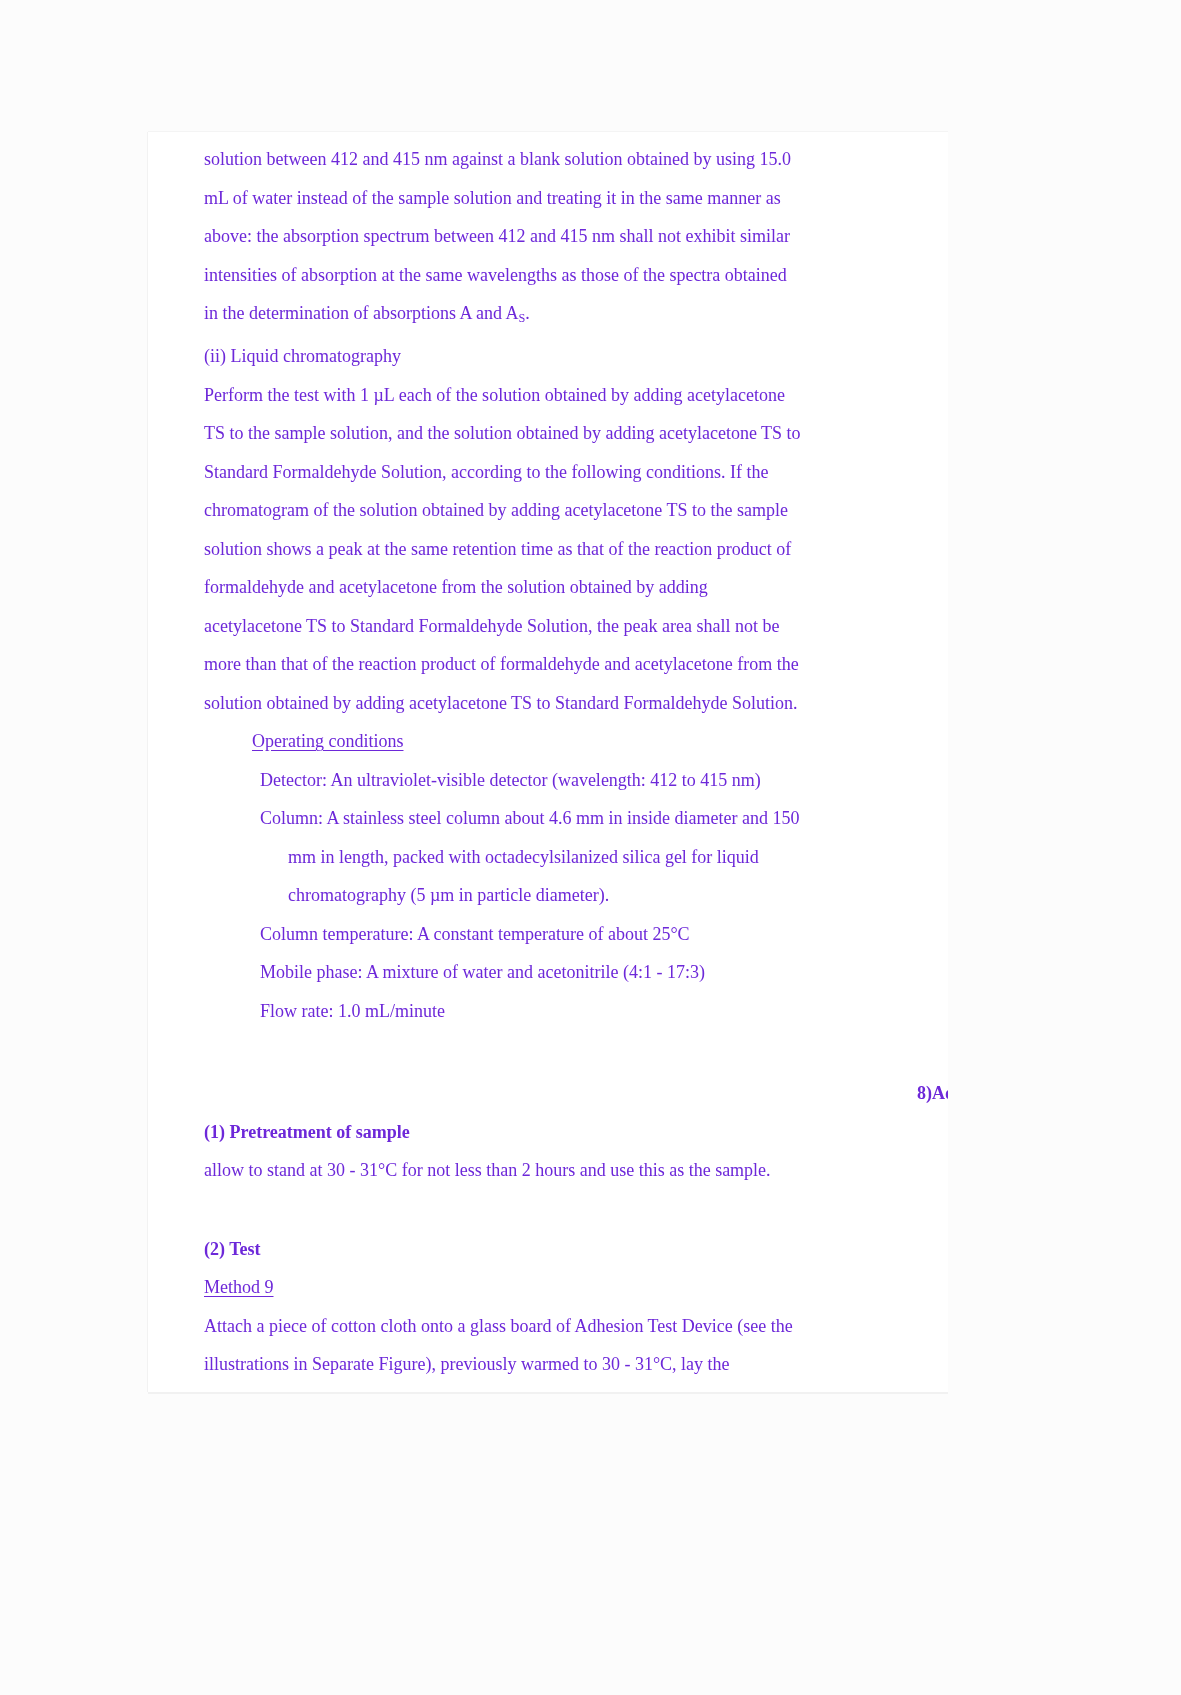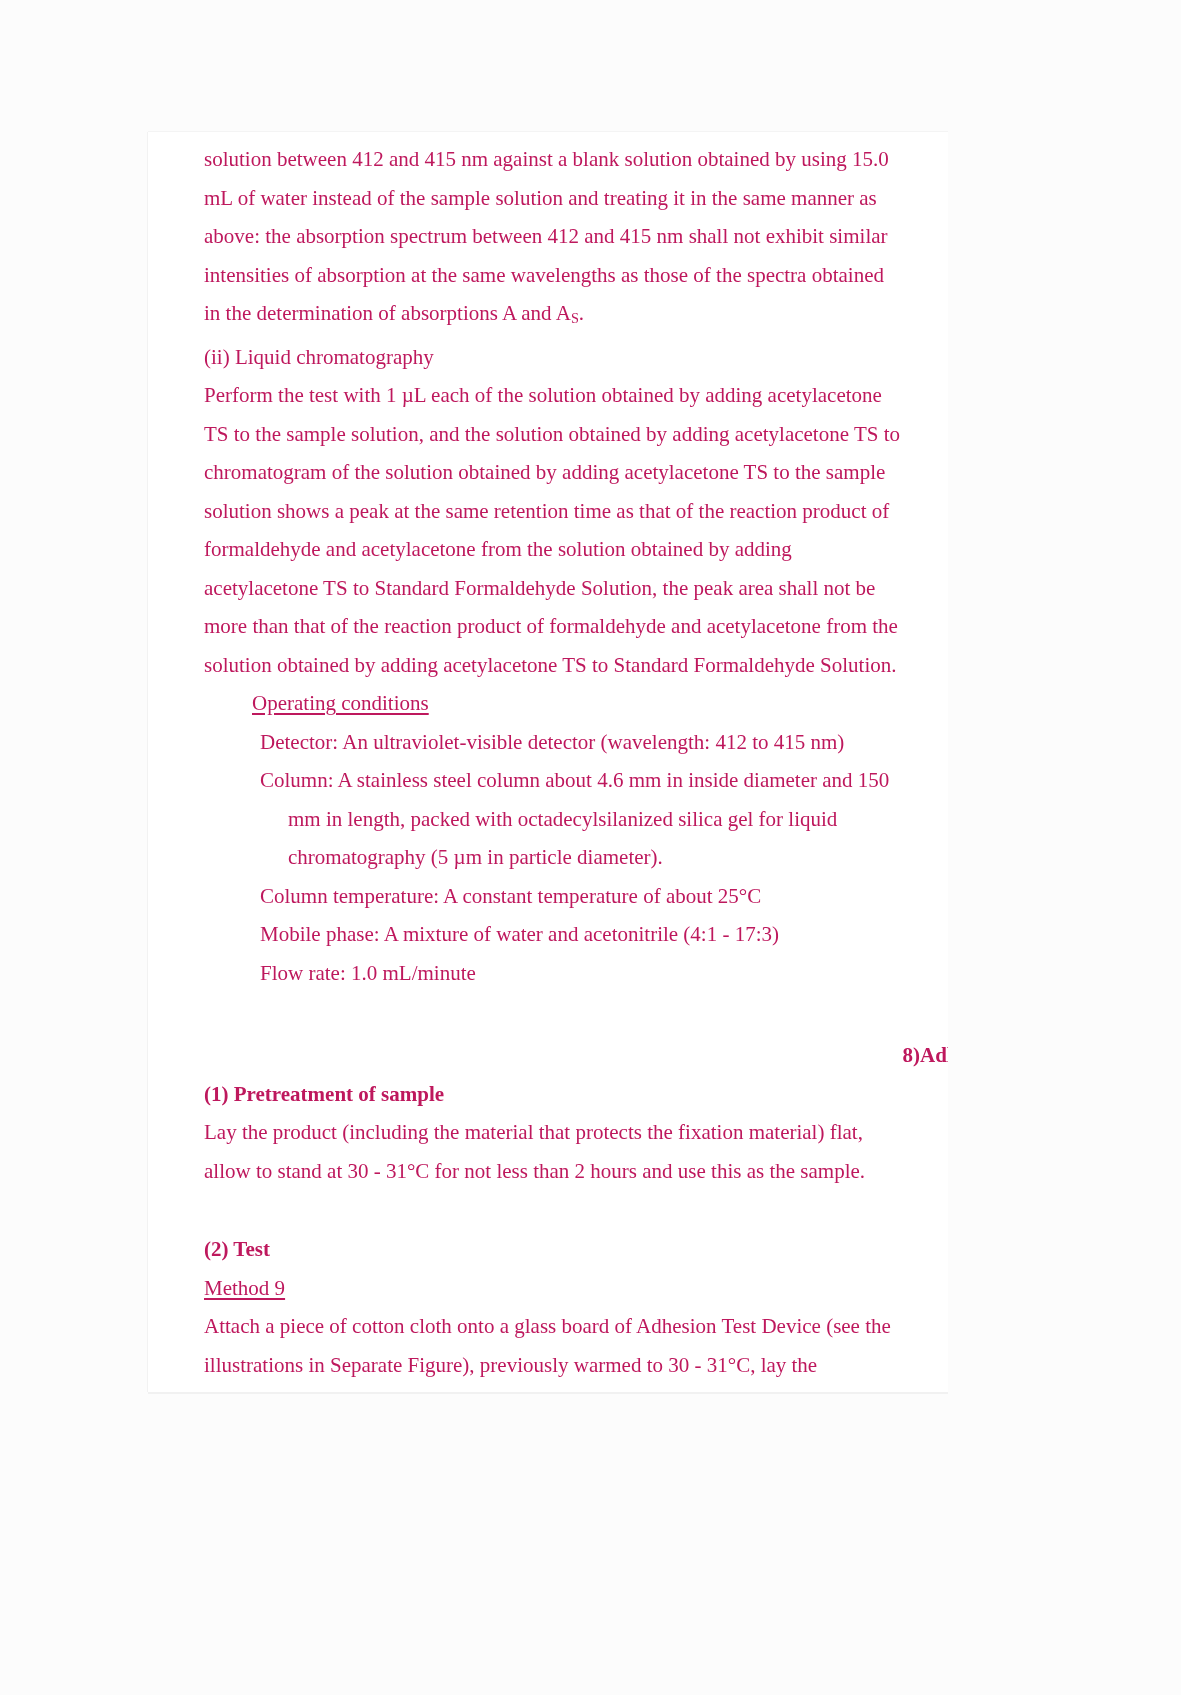--- a/index.html
+++ b/index.html
@@ -63,23 +63,23 @@
 
   
   #text-body {
     position: absolute;
     left: 56px;
     top: 8px;
     width: 800px;
   }
 
   .line {
-    font-size: 21px;
+    font-size: 18px;
     line-height: 38.5px;
-    color: #be185d;
+    color: #6d28d9;
     white-space: nowrap;
     letter-spacing: 0.0px;
   }
 
   .line.bold { font-weight: bold; }
   .line .u { text-decoration: underline; text-underline-offset: 3px; }
 
   .indent-1 { padding-left: 48px; }   
   .indent-2 { padding-left: 56px; }   
   .indent-3 { padding-left: 84px; } 
@@ -110,20 +110,21 @@
     <div class="line">solution between 412 and 415 nm against a blank solution obtained by using 15.0</div>
     <div class="line">mL of water instead of the sample solution and treating it in the same manner as</div>
     <div class="line">above: the absorption spectrum between 412 and 415 nm shall not exhibit similar</div>
     <div class="line">intensities of absorption at the same wavelengths as those of the spectra obtained</div>
     <div class="line"><span>in the determination of absorptions A and A</span><sub>S</sub><span>.</span></div>
 
     <div class="line">(ii) Liquid chromatography</div>
 
     <div class="line">Perform the test with 1 µL each of the solution obtained by adding acetylacetone</div>
     <div class="line">TS to the sample solution, and the solution obtained by adding acetylacetone TS to</div>
+    <div class="line">Standard Formaldehyde Solution, according to the following conditions.    If the</div>
     <div class="line">chromatogram of the solution obtained by adding acetylacetone TS to the sample</div>
     <div class="line">solution shows a peak at the same retention time as that of the reaction product of</div>
     <div class="line">formaldehyde and acetylacetone from the solution obtained by adding</div>
     <div class="line">acetylacetone TS to Standard Formaldehyde Solution, the peak area shall not be</div>
     <div class="line">more than that of the reaction product of formaldehyde and acetylacetone from the</div>
     <div class="line">solution obtained by adding acetylacetone TS to Standard Formaldehyde Solution.</div>
 
     <div class="line indent-1"><span class="u">Operating conditions</span></div>
 
     <div class="line indent-2">Detector: An ultraviolet-visible detector (wavelength: 412 to 415 nm)</div>
@@ -134,21 +135,20 @@
 
     <div class="line indent-2">Column temperature: A constant temperature of about 25°C</div>
     <div class="line indent-2">Mobile phase: A mixture of water and acetonitrile (4:1 - 17:3)</div>
     <div class="line indent-2">Flow rate: 1.0 mL/minute</div>
 
     <div class="spacer-lg"></div>
 
     <div class="line bold" style="padding-left:0;margin-left:-40px;text-align:right;"><span class="sec-num">8)</span><span>Adhesion</span></div>
 
     <div class="line bold">(1) Pretreatment of sample</div>
-    <div class="line">Lay the product (including the material that protects the fixation material) flat,</div>
     <div class="line">allow to stand at 30 - 31°C for not less than 2 hours and use this as the sample.</div>
 
     <div class="spacer-md"></div>
 
     <div class="line bold">(2) Test</div>
     <div class="line"><span class="u">Method 9</span></div>
     <div class="line">Attach a piece of cotton cloth onto a glass board of Adhesion Test Device (see the</div>
     <div class="line">illustrations in Separate Figure), previously warmed to 30 - 31°C, lay the</div>
 
   </div>

